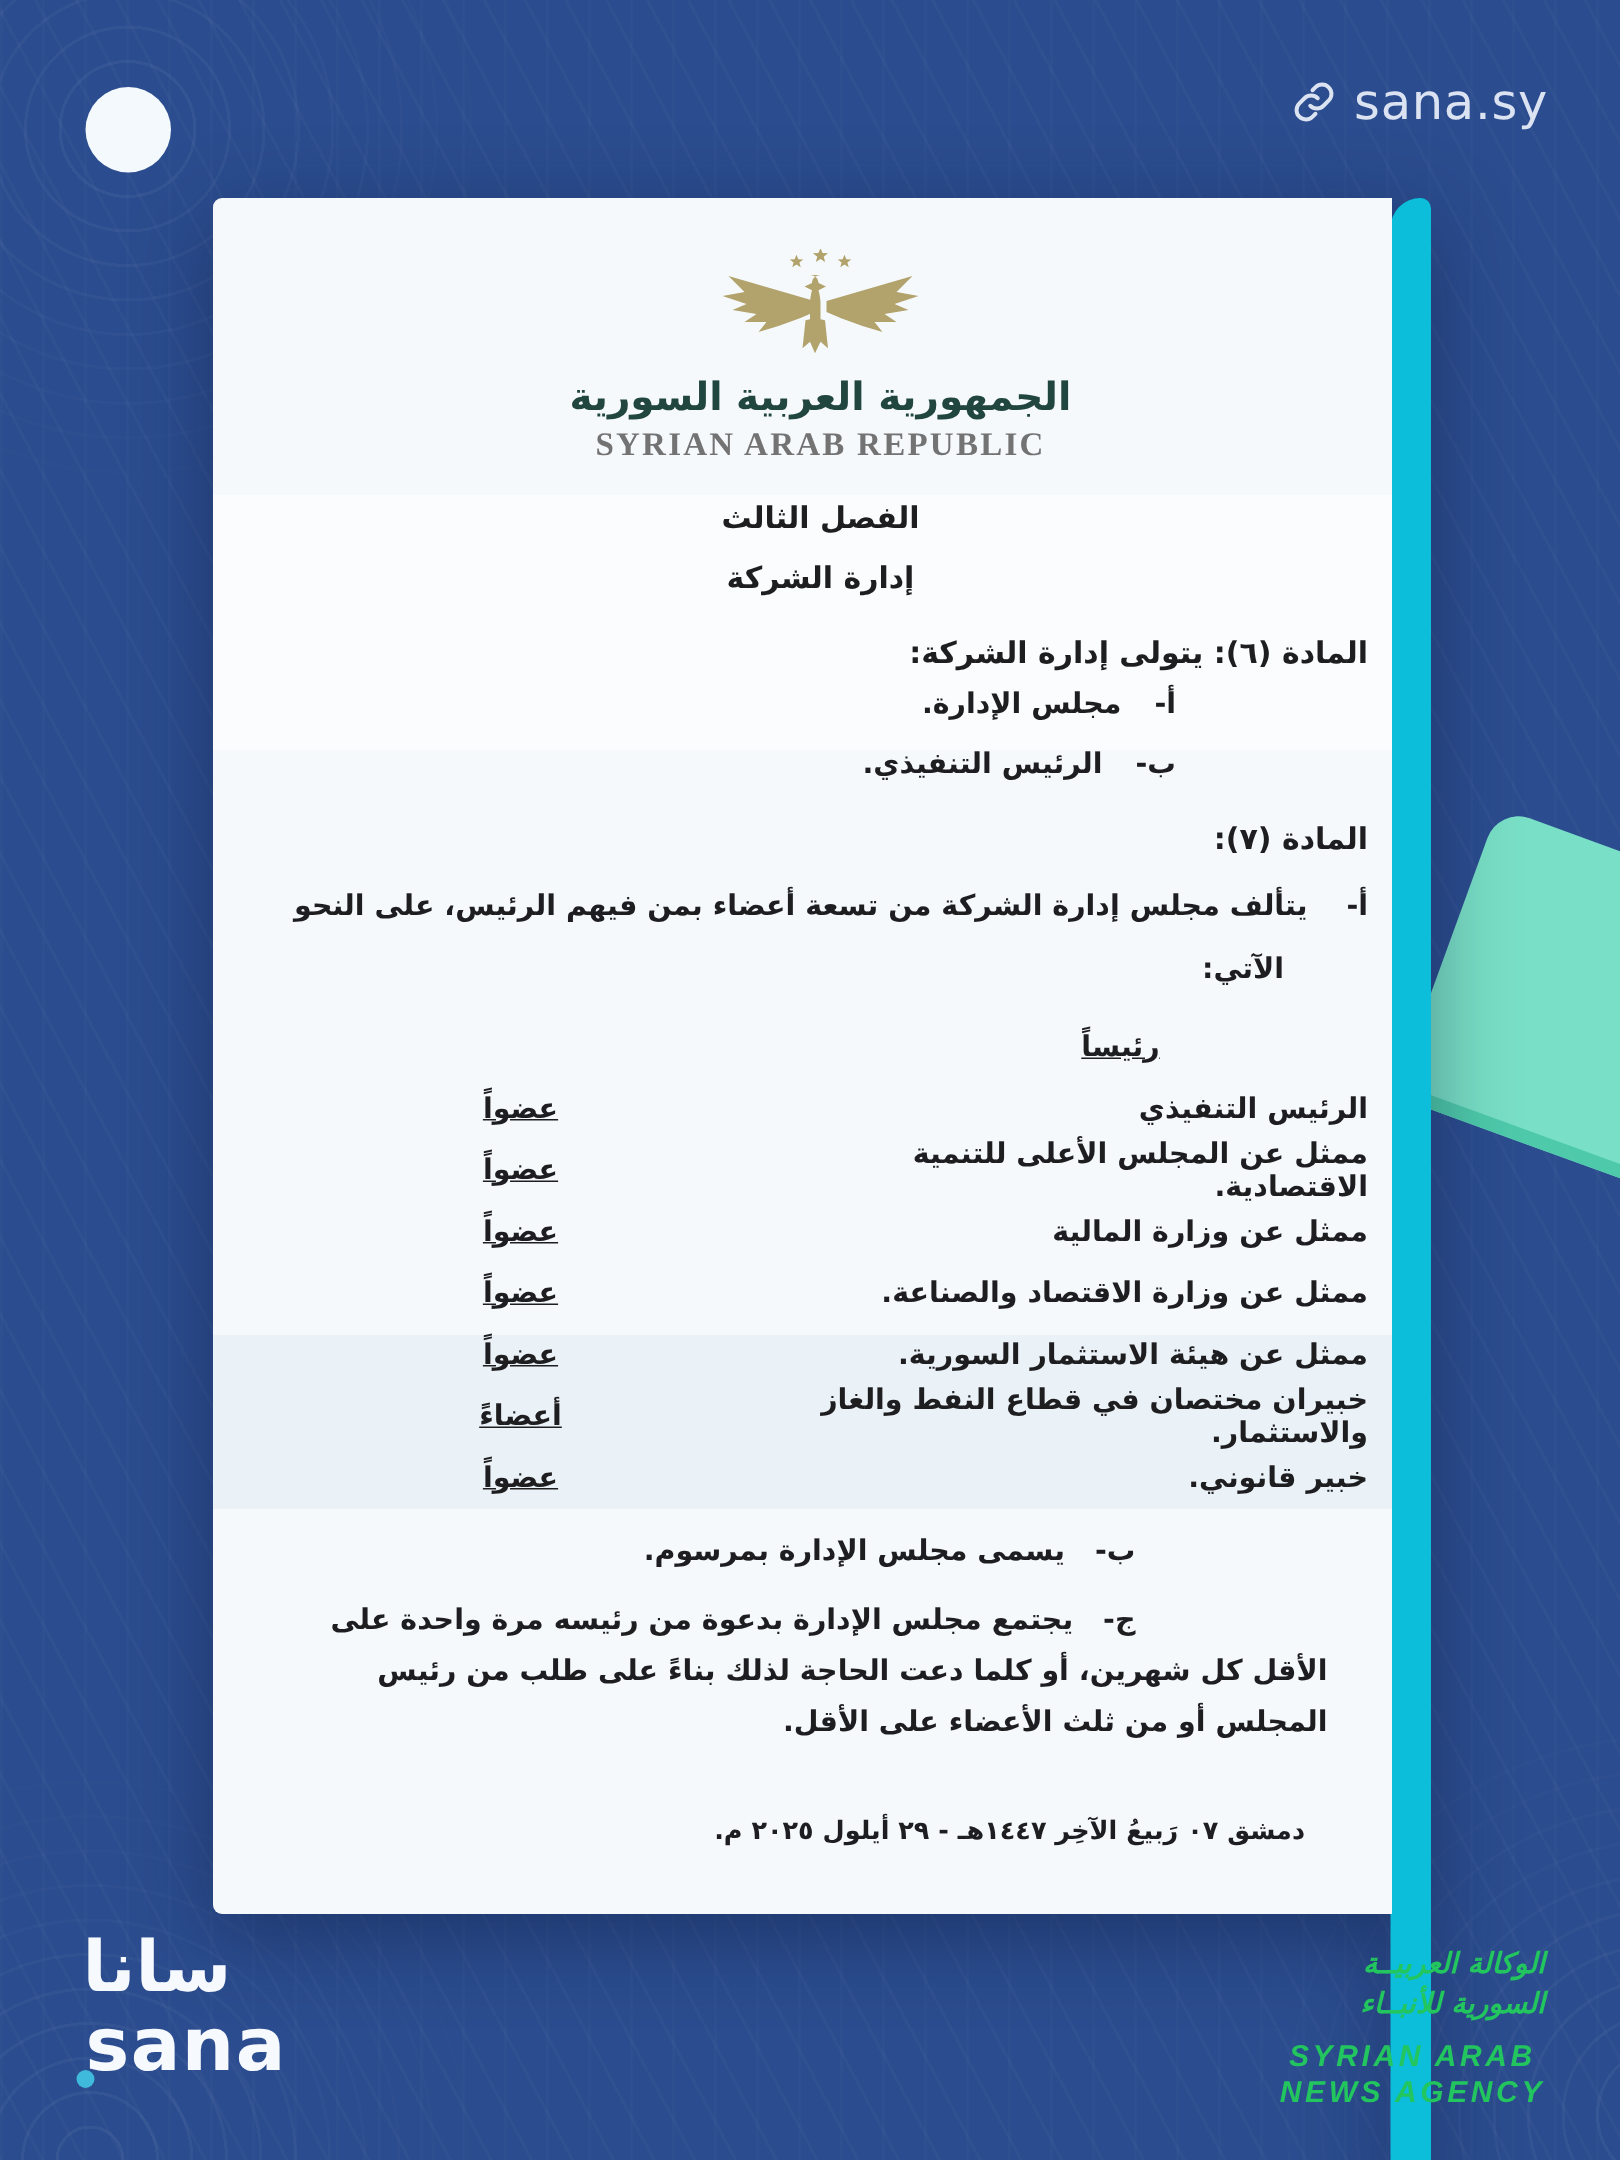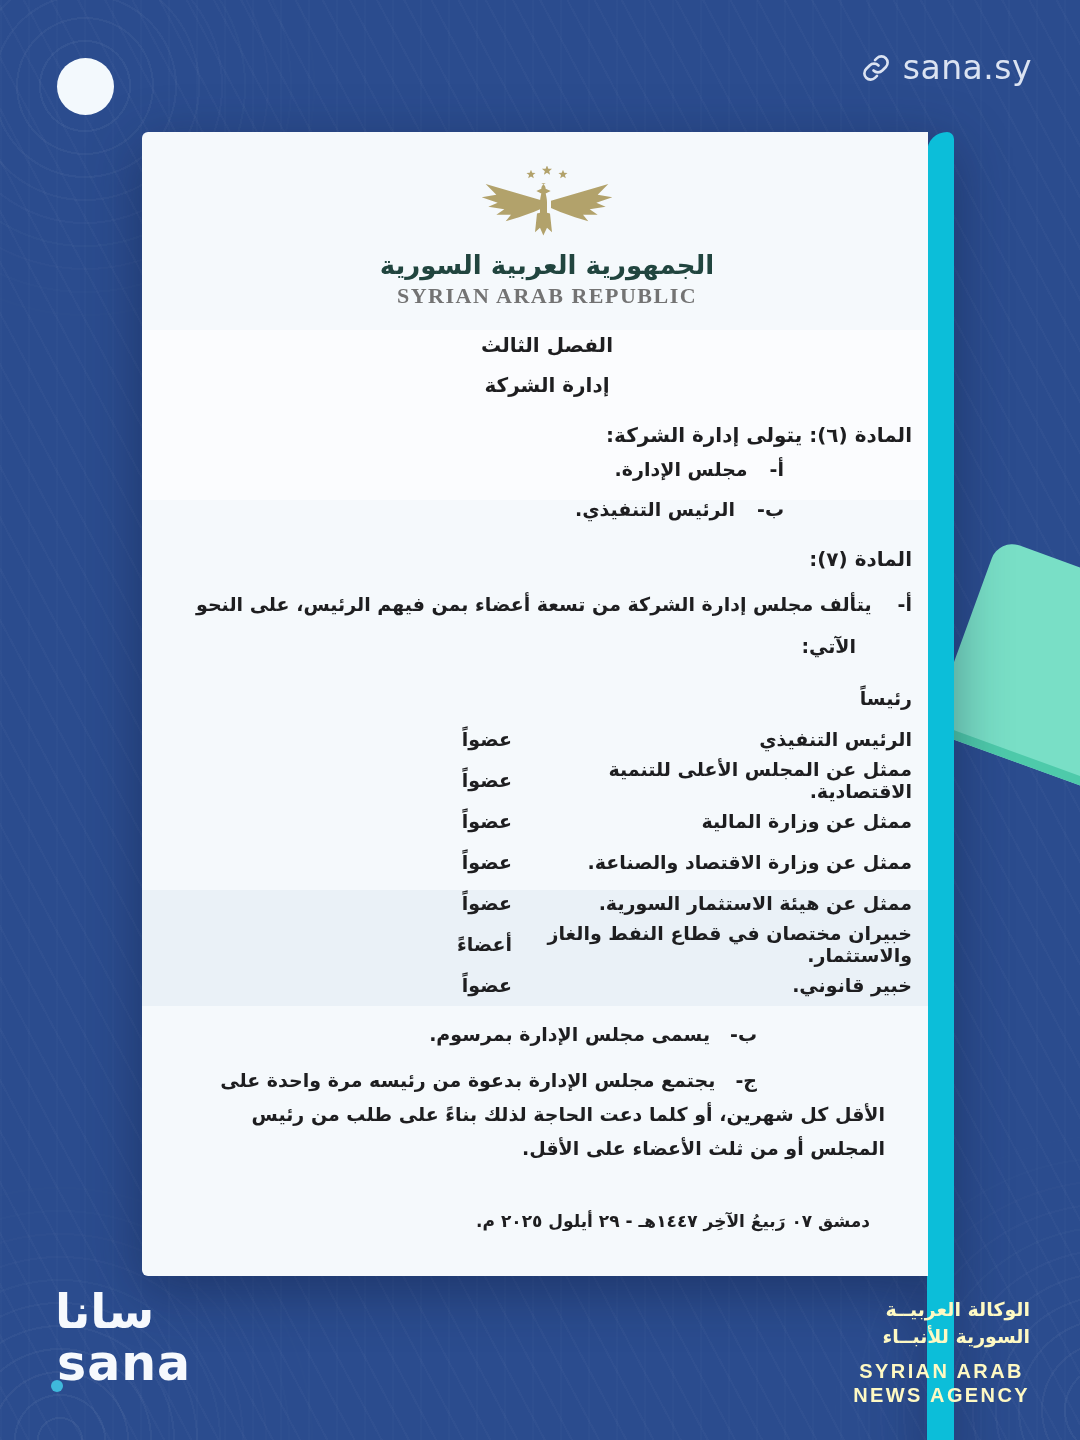--- a/index.html
+++ b/index.html
@@ -61,37 +61,37 @@
   .art6-item .mk{display:inline-block;margin-left:22px;}
   .h-art7{margin-top:16px;}
 
   .clause-a{margin:10px 0 0 0;font-size:19px;line-height:42px;}
   .clause-a .mk{display:inline-block;margin-left:26px;}
   .clause-a .line2{display:inline-block;margin-right:56px;}
 
   .board{margin-top:10px;}
   .board-row{display:flex;align-items:center;height:41px;font-size:19px;}
   .board-row .title{flex:1;text-align:start;}
-  .board-row .role{width:330px;}
+  .board-row .role{width:330px;text-align:center;text-decoration:underline;}
 
   .clause{margin:12px 27px 0 0;font-size:19px;line-height:34px;text-indent:64px;}
   .clause .mk{display:inline-block;margin-left:20px;}
   .clause.cb{margin-top:12px;}
 
   .dateline{margin:46px 42px 0 0;text-align:right;font-size:17px;}
 
   
   .sana-logo{position:absolute;left:55px;top:1288px;color:#f6f9fd;line-height:1;}
   .sana-ar{font-size:47px;font-weight:bold;letter-spacing:2px;}
   .sana-en-wrap{position:relative;margin-top:4px;padding-left:2px;}
   .sana-en{font-size:49px;font-weight:bold;letter-spacing:1px;}
   .sana-dot{position:absolute;left:-4px;bottom:-4px;width:12px;height:12px;border-radius:50%;
     background:#3fb9dc;}
 
-  .agency{position:absolute;right:50px;top:1296px;text-align:right;color:#fef9c3;}
+  .agency{position:absolute;right:50px;top:1296px;text-align:right;color:#22c55e;font-style:italic;}
   .agency .ar{font-size:19px;font-weight:bold;line-height:27px;direction:rtl;}
   .agency .en{font-family:"Liberation Sans",sans-serif;font-size:20px;font-weight:bold;
     letter-spacing:2.4px;line-height:24px;text-align:center;}
   .agency .en.first{margin-top:9px;}
 </style>
 </head>
 <body>
 
 <div class="canvas">
 

